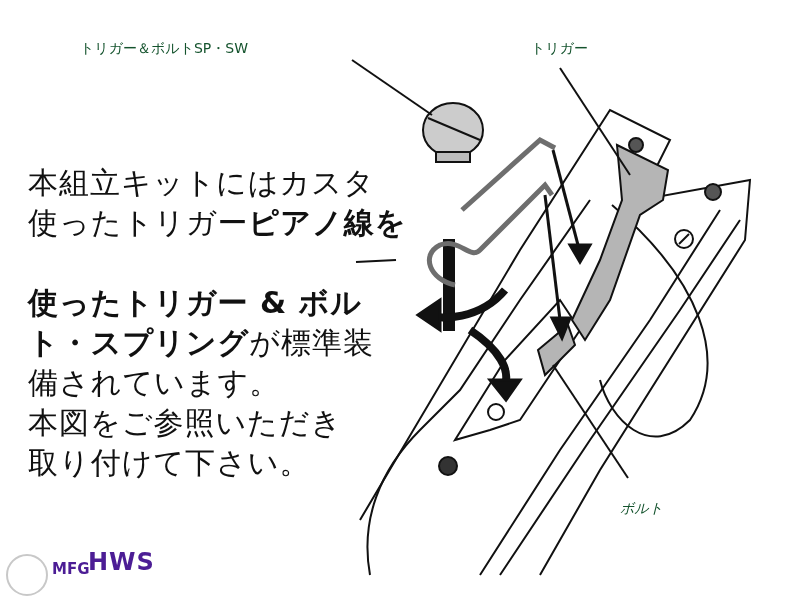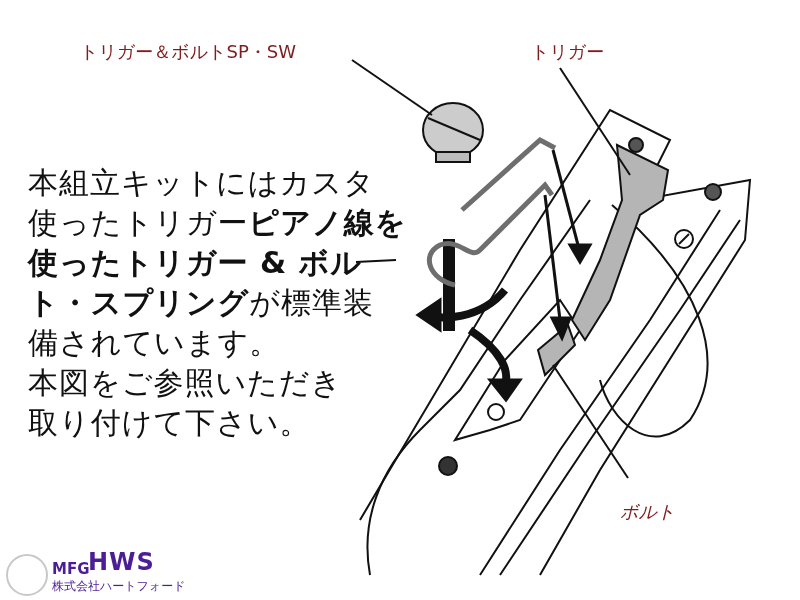--- a/index.html
+++ b/index.html
@@ -1,21 +1,21 @@
 <!DOCTYPE html>
 <html><head>
 <meta charset="utf-8">
 <style>
   html, body { margin:0; padding:0; background:#ffffff; }
   body { width:800px; height:600px; position:relative; overflow:hidden;
          font-family:"DejaVu Sans","Liberation Sans",sans-serif; color:#111; }
-  .label { position:absolute; font-size:18px; white-space:nowrap; color:#7f1d1d; }
+  .label { position:absolute; font-size:14px; white-space:nowrap; color:#14532d; }
   .desc { position:absolute; left:28px; top:163px; width:330px;
           font-size:30px; line-height:40px; letter-spacing:1px; }
-  .desc .b { font-weight:bold; }
+  .desc .b { font-weight:bold;margin-top:40px; }
   .desc .line { display:block; white-space:nowrap; }
   svg.art { position:absolute; left:0; top:0; }
   .logo { position:absolute; left:6px; top:552px; width:170px; height:44px; color:#4c1d95; }
   .logo .mfg { position:absolute; left:46px; top:8px; font-size:15px; font-weight:bold; }
   .logo .hws { position:absolute; left:82px; top:-4px; font-size:24px; font-weight:bold; letter-spacing:1px; }
   .logo .co  { position:absolute; left:46px; top:26px; font-size:12px; white-space:nowrap; }
   .logo .seal{ position:absolute; left:0; top:2px; width:38px; height:38px; border:2px solid #c8c8c8; border-radius:50%; }
 </style>
 </head>
 <body>
@@ -83,14 +83,13 @@
   <span class="line"><span class="b">ト・スプリング</span><span>が標準装</span></span>
   <span class="line">備されています。</span>
   <span class="line">本図をご参照いただき</span>
   <span class="line">取り付けて下さい。</span>
 </div>
 
 <div class="logo">
   <div class="seal"></div>
   <span class="mfg">MFG</span>
   <span class="hws">HWS</span>
-  <span class="co">株式会社ハートフォード</span>
 </div>
 
 </body></html>

